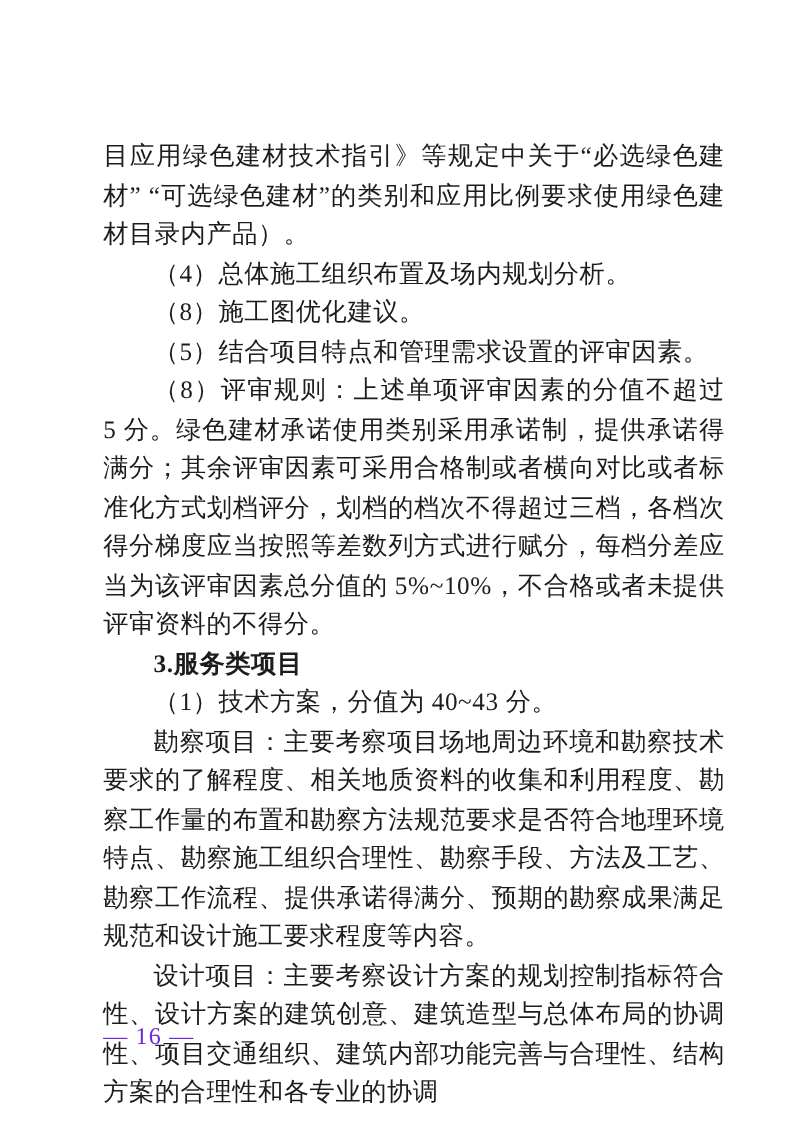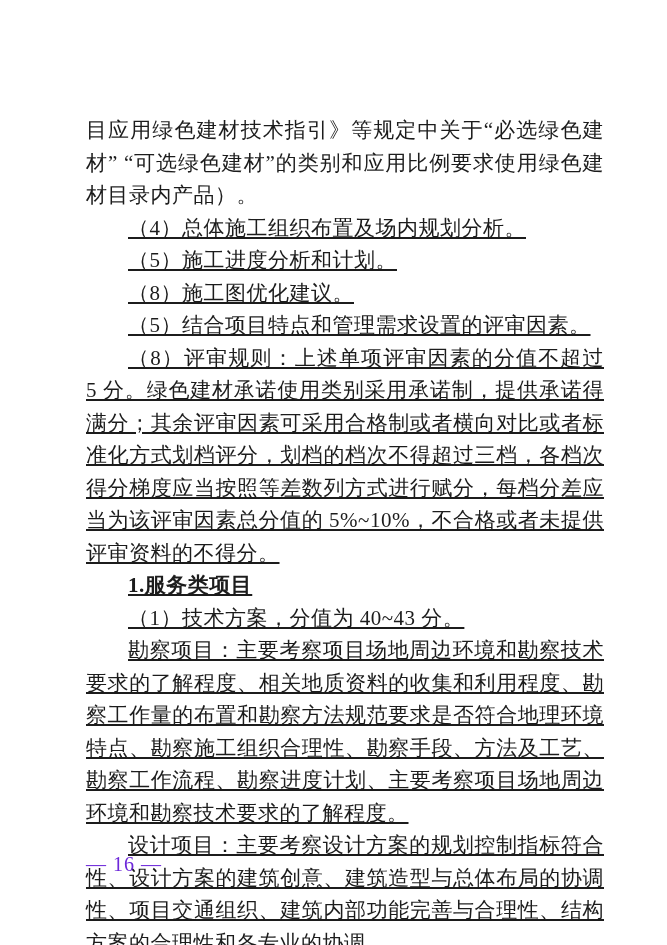--- a/index.html
+++ b/index.html
@@ -27,21 +27,20 @@
     text-align: justify;
     letter-spacing: 0.5px;
   }
   .para {
     margin: 0;
     padding: 0;
     text-indent: 0;
   }
   .para.indent {
     text-indent: 2em;
-    text-decoration: underline;
   }
   .para.heading {
     font-weight: bold;
   }
   .footer {
     position: absolute;
     left: 86px;
     top: 853px;
     font-size: 20px;
     letter-spacing: 1px;
@@ -49,23 +48,22 @@
     font-family: "Liberation Serif", "DejaVu Serif", serif;
   }
 </style>
 </head>
 <body>
 
 <div class="page">
   <div class="content">
     <p class="para">目应用绿色建材技术指引》等规定中关于“必选绿色建材” “可选绿色建材”的类别和应用比例要求使用绿色建材目录内产品）。</p>
     <p class="para indent">（4）总体施工组织布置及场内规划分析。</p>
-    <p class="para indent">（5）施工进度分析和计划。</p>
     <p class="para indent">（8）施工图优化建议。</p>
     <p class="para indent">（5）结合项目特点和管理需求设置的评审因素。</p>
     <p class="para indent">（8）评审规则：上述单项评审因素的分值不超过 5 分。绿色建材承诺使用类别采用承诺制，提供承诺得满分；其余评审因素可采用合格制或者横向对比或者标准化方式划档评分，划档的档次不得超过三档，各档次得分梯度应当按照等差数列方式进行赋分，每档分差应当为该评审因素总分值的 5%~10%，不合格或者未提供评审资料的不得分。</p>
-    <p class="para indent heading">1.服务类项目</p>
+    <p class="para indent heading">3.服务类项目</p>
     <p class="para indent">（1）技术方案，分值为 40~43 分。</p>
-    <p class="para indent">勘察项目：主要考察项目场地周边环境和勘察技术要求的了解程度、相关地质资料的收集和利用程度、勘察工作量的布置和勘察方法规范要求是否符合地理环境特点、勘察施工组织合理性、勘察手段、方法及工艺、勘察工作流程、勘察进度计划、主要考察项目场地周边环境和勘察技术要求的了解程度。</p>
+    <p class="para indent">勘察项目：主要考察项目场地周边环境和勘察技术要求的了解程度、相关地质资料的收集和利用程度、勘察工作量的布置和勘察方法规范要求是否符合地理环境特点、勘察施工组织合理性、勘察手段、方法及工艺、勘察工作流程、提供承诺得满分、预期的勘察成果满足规范和设计施工要求程度等内容。</p>
     <p class="para indent">设计项目：主要考察设计方案的规划控制指标符合性、设计方案的建筑创意、建筑造型与总体布局的协调性、项目交通组织、建筑内部功能完善与合理性、结构方案的合理性和各专业的协调</p>
   </div>
   <div class="footer">— 16 —</div>
 </div>
 
 </body></html>

